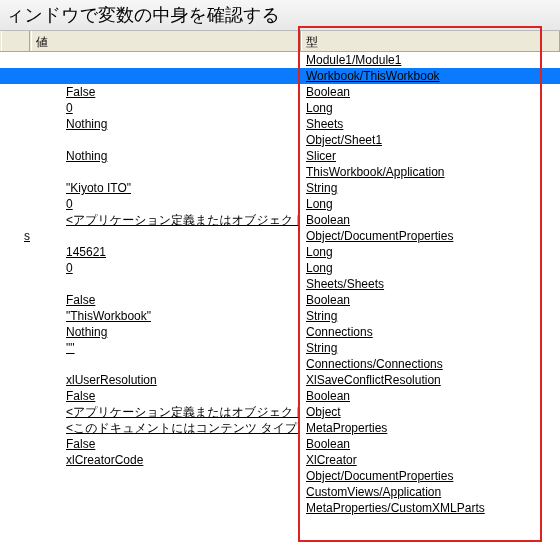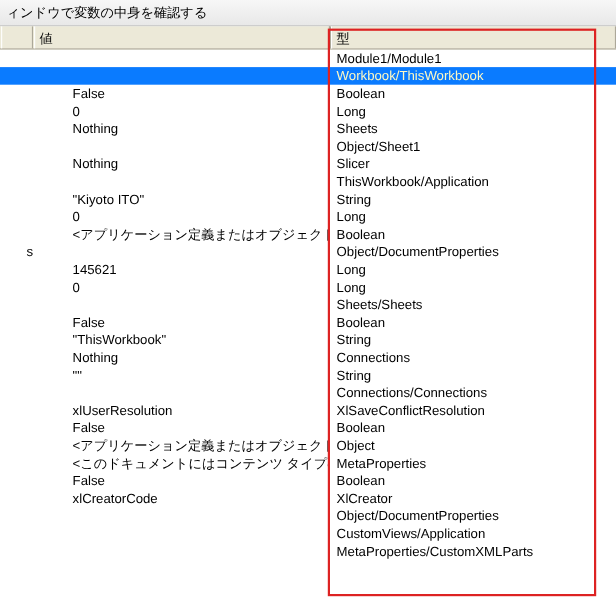--- a/index.html
+++ b/index.html
@@ -1,27 +1,27 @@
 <!DOCTYPE html>
 <html><head>
 <meta charset="utf-8">
 <style>
   html,body{margin:0;padding:0;font-family:"MS PGothic","Meiryo",sans-serif;font-size:12px;color:#000;background:#fff;}
   .window{width:560px;height:560px;overflow:hidden;}
-  .titlebar{background:linear-gradient(to bottom,#f7f7f7,#e8e8e8);border-bottom:1px solid #bbb;padding:3px 6px;font-size:12px;}
+  .titlebar{background:linear-gradient(to bottom,#f7f7f7,#e8e8e8);border-bottom:1px solid #bbb;padding:3px 6px;font-size:18px;}
   .header{display:flex;background:#ece9d8;border-bottom:1px solid #aca899;height:20px;}
   .hcell{border-right:1px solid #aca899;padding:2px 8px 0 6px;box-sizing:border-box;display:flex;align-items:center;position:relative;}
   .hcell .sep{position:absolute;left:1px;top:0;bottom:0;width:1px;background:#fff;}
   .hcell .sepR{position:absolute;right:-3px;top:0;bottom:0;width:2px;background:#aca899;border-right:1px solid #fff;}
   #h0{width:30px;}
   #h1{width:270px;}
   #h2{flex:1;}
-  .body{position:relative;}
+  .body{position:relative;text-decoration:underline;}
   .row{display:flex;height:16px;line-height:16px;}
-  .row.sel{background:#0a7bff;color:#fef9c3;}
+  .row.sel{background:#0a7bff;color:#000000;}
   .c0{width:30px;}
   .c1{width:270px;white-space:nowrap;overflow:hidden;padding-left:36px;box-sizing:border-box;}
   .c2{flex:1;white-space:nowrap;overflow:hidden;padding-left:6px;}
   .redbox{position:absolute;border:2px solid #d22;left:298px;top:26px;width:240px;height:512px;pointer-events:none;}
 </style>
 </head>
 <body>
 <div class="window">
   <div class="titlebar">
     <span>ィンドウで変数の中身を確認する</span>

